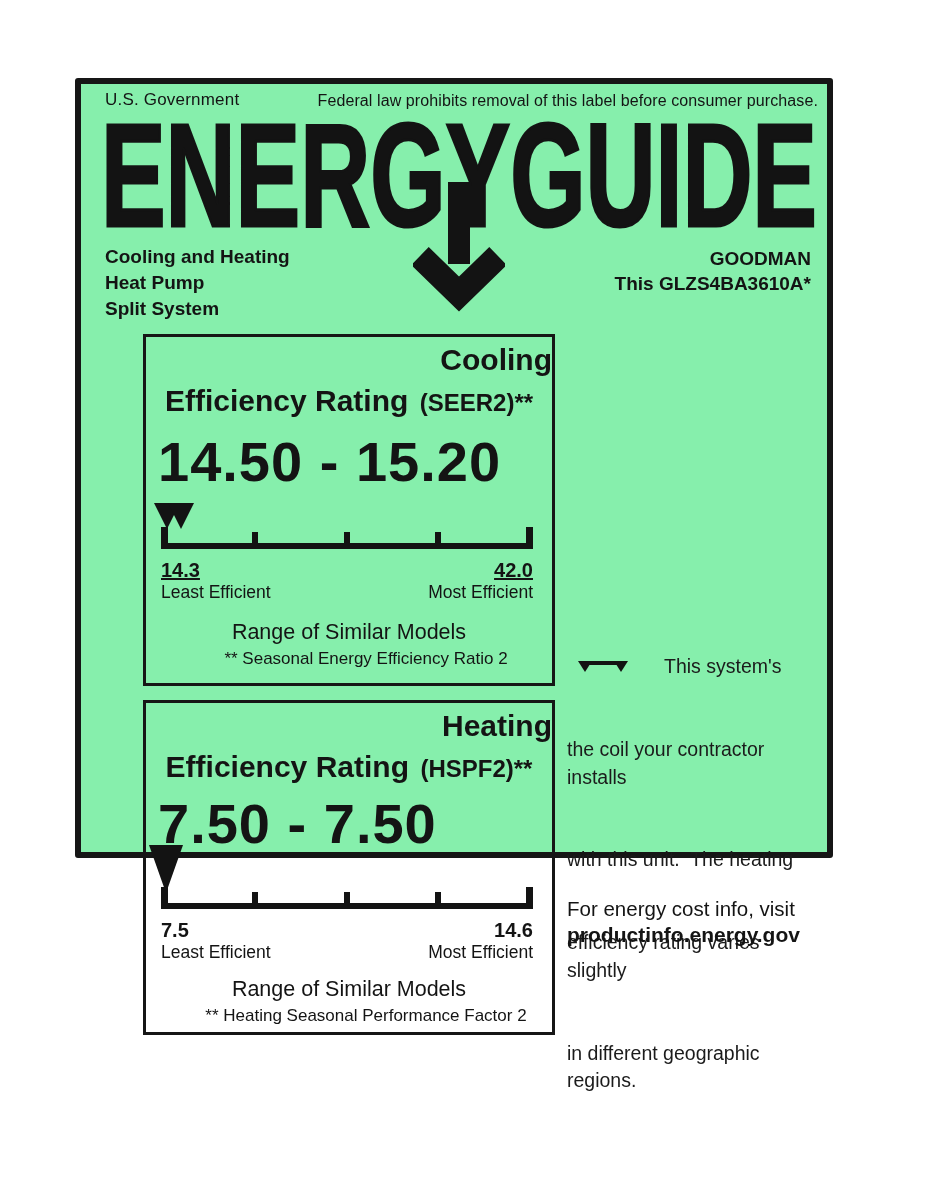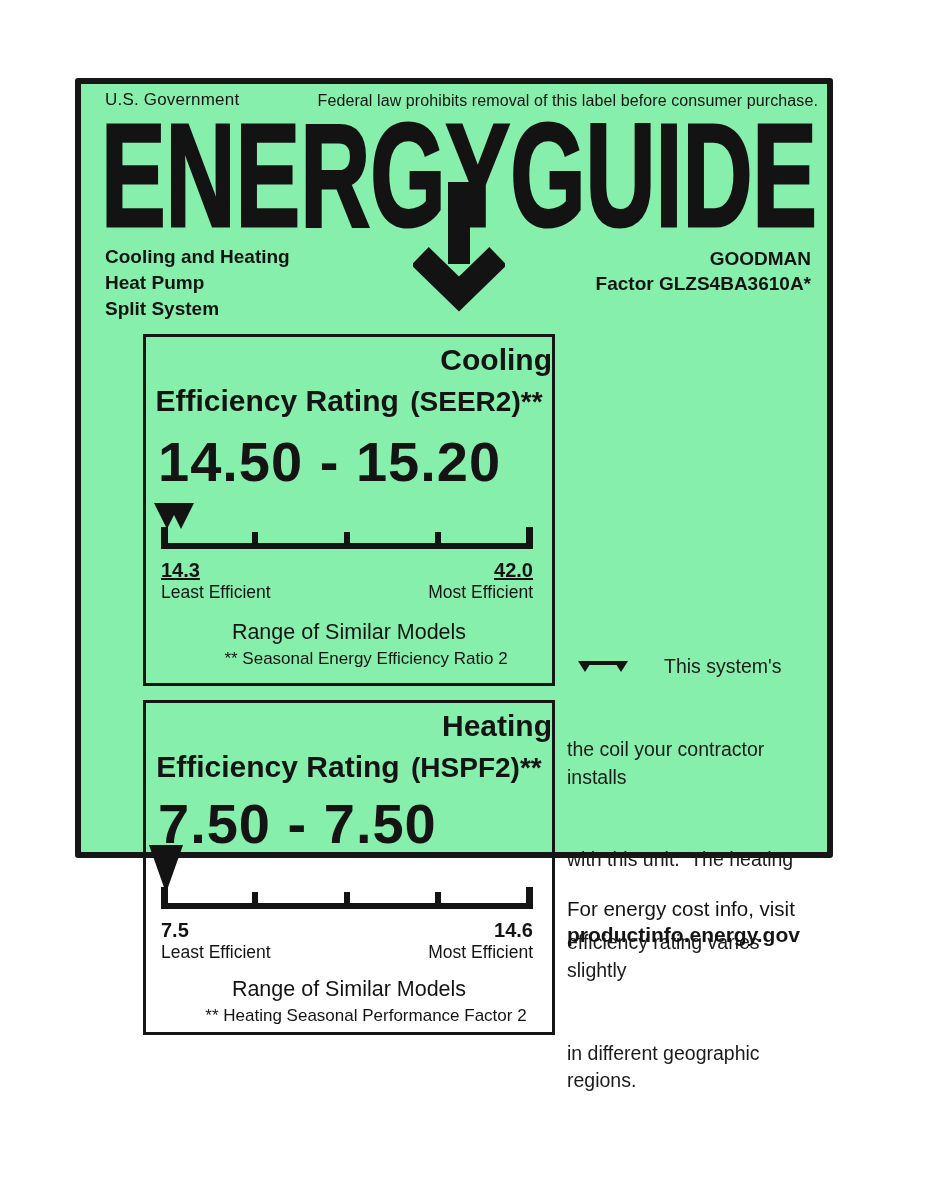--- a/index.html
+++ b/index.html
@@ -56,21 +56,21 @@
   .rating-box.heating { top: 616px; height: 335px; }
   .box-title {
     position: absolute; left: 0; top: 6px; width: 100%;
     text-align: right; font-size: 30px; font-weight: bold;
   }
   .box-rating-line {
     position: absolute; left: 0; top: 47px; width: 100%;
     text-align: center; font-weight: bold; white-space: nowrap;
   }
   .box-rating-line .main { font-size: 30px; }
-  .box-rating-line .suffix { font-size: 28px; }
+  .box-rating-line .suffix { font-size: 24px; }
   .box-value {
     position: absolute; left: 12px; font-size: 56px; font-weight: bold;
     letter-spacing: 1px; white-space: nowrap;
   }
   .cooling .box-value { top: 92px; }
   .heating .box-value { top: 88px; }
   .marker-svg { position: absolute; }
   .cooling .marker-svg { left: 8px; top: 166px; }
   .heating .marker-svg { left: 2px; top: 142px; }
   .marker-svg polygon { fill: #131313; }
@@ -131,21 +131,21 @@
   </svg>
 
   <div class="product-block">
     <div>Cooling and Heating</div>
     <div>Heat Pump</div>
     <div>Split System</div>
   </div>
 
   <div class="brand-block">
     <div>GOODMAN</div>
-    <div>Factor GLZS4BA3610A*</div>
+    <div>This GLZS4BA3610A*</div>
   </div>
 
   <div class="rating-box cooling">
     <div class="box-title">Cooling</div>
     <div class="box-rating-line">
       <span class="main">Efficiency Rating</span>
       <span class="main"> </span>
       <span class="suffix">(SEER2)**</span>
     </div>
     <div class="box-value">14.50 - 15.20</div>

